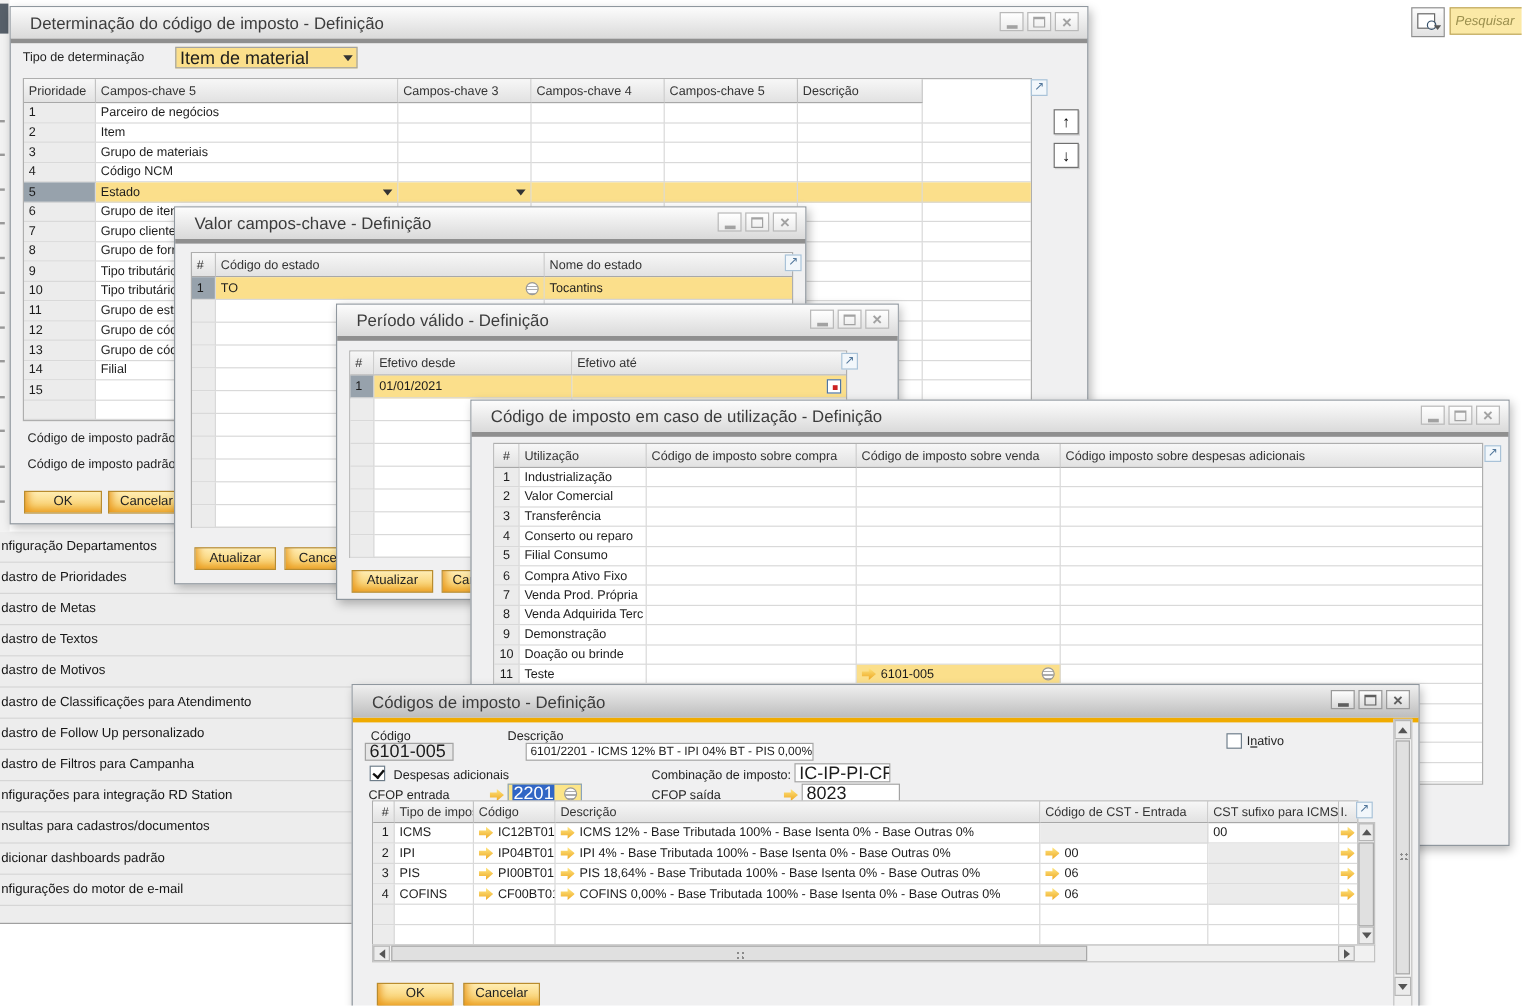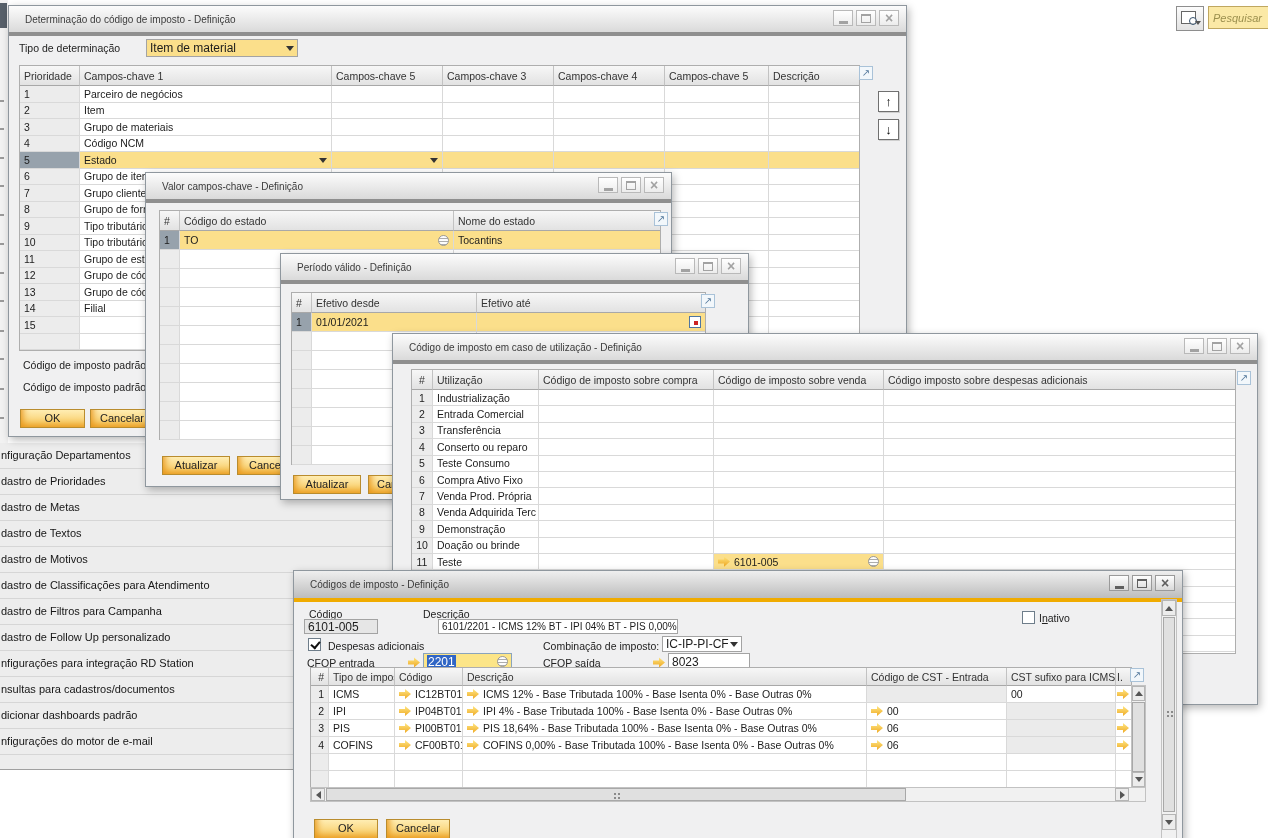--- a/index.html
+++ b/index.html
@@ -4,21 +4,21 @@
 <style>
   html,body{margin:0;padding:0}
   body{width:1268px;height:838px;position:relative;overflow:hidden;background:#fff;
        font-family:"Liberation Sans",sans-serif;font-size:11px;color:#1c1c1c;}
   .abs{position:absolute;box-sizing:border-box}
   
   .win{position:absolute;box-sizing:border-box;background:#f0f0f1;border:1px solid #8f979e;
        box-shadow:2px 3px 8px rgba(0,0,0,.28)}
   .tb{height:26px;position:relative;display:flex;align-items:center;padding-left:16px;
       background:linear-gradient(#fcfcfc,#dadada);overflow:hidden}
-  .tb .t{font-size:10px;color:#3c3c3c;white-space:nowrap}
+  .tb .t{font-size:14px;color:#3c3c3c;white-space:nowrap}
   .acc{height:4px;background:#8f8f8f}
   .win.active .tb{background:linear-gradient(#efefef,#bdbdbd)}
   .win.active .acc{background:#f0ab00}
   .ctr{position:absolute;right:7px;top:4px;display:flex;gap:3px}
   .cb{width:20px;height:16px;background:linear-gradient(#ffffff,#ececec);border:1px solid #b9b9b9;
       display:flex;align-items:center;justify-content:center;color:#a2a2a2;box-sizing:border-box}
   .active .cb{color:#5f5f5f;border-color:#9a9a9a;background:linear-gradient(#fefefe,#d9d9d9)}
   .ic-min::after{content:"";width:9px;height:3px;background:currentColor;margin-top:8px}
   .ic-max::after{content:"";width:8px;height:6px;border:1px solid currentColor;border-top-width:2px}
   .ic-x::after{content:"\00D7";font-size:14px;font-weight:700;line-height:1}
@@ -48,21 +48,21 @@
   #t4 .c:nth-child(3){width:175px}#t4 .c:nth-child(4){width:170px}#t4 .c:nth-child(5){width:351px;border-right:none}
   #t5 .r{height:17px} #t5 .r.h{height:18px}
   #t5 .c:nth-child(1){width:18px;justify-content:flex-end}#t5 .c:nth-child(2){width:66px}
   #t5 .c:nth-child(3){width:68px}#t5 .c:nth-child(4){width:404px}#t5 .c:nth-child(5){width:140px}
   #t5 .c:nth-child(6){width:109px}#t5 .c:nth-child(7){width:15px;padding:0 1px;border-right:none}
   
   .btn{position:absolute;box-sizing:border-box;height:19px;line-height:17px;text-align:center;
        font-size:11px;color:#222;background:linear-gradient(#ffedb3,#f6c75a);
        border:1px solid #b98c2e;box-shadow:inset 5px -5px 7px -3px #e8971c;cursor:default}
   .field{position:absolute;box-sizing:border-box;border:1px solid #a3a3a3;background:#fff;
-         font-size:12px;display:flex;align-items:center;padding:0 3px;overflow:hidden;white-space:nowrap}
+         font-size:15px;display:flex;align-items:center;padding:0 3px;overflow:hidden;white-space:nowrap}
   .lbl{position:absolute;white-space:nowrap;font-size:10.5px;color:#222}
   .ddy{background:#fbdf8b}
   .dd-ar{width:0;height:0;border:4px solid transparent;border-top:5px solid #333;margin:5px 0 0 auto}
   .arrow-ic{display:inline-block;flex:none;width:12px;height:11px;margin-right:4px;
        background:linear-gradient(#ffe784,#eda41c);
        clip-path:polygon(0 32%,50% 32%,50% 4%,100% 50%,50% 96%,50% 68%,0 68%)}
   .circ-ic{display:inline-block;flex:none;width:11px;height:11px;border-radius:50%;border:1px solid #9a9a9a;
        box-sizing:border-box;background:linear-gradient(#fdfdfd 0 2px,#adadad 2px 3px,#fdfdfd 3px 5px,
        #adadad 5px 6px,#fdfdfd 6px 8px,#adadad 8px 9px,#fdfdfd 9px)}
   .cal-ic{display:inline-block;flex:none;width:12px;height:12px;border:1px solid #4f76a2;background:#fff;
@@ -131,22 +131,22 @@
     <i style="top:417px"></i>
 </div>
 
 <div id="menu">
   <div class="mi">nfiguração Departamentos</div>
   <div class="mi">dastro de Prioridades</div>
   <div class="mi">dastro de Metas</div>
   <div class="mi">dastro de Textos</div>
   <div class="mi">dastro de Motivos</div>
   <div class="mi">dastro de Classificações para Atendimento</div>
+  <div class="mi">dastro de Follow Up personalizado</div>
   <div class="mi">dastro de Filtros para Campanha</div>
-  <div class="mi">dastro de Follow Up personalizado</div>
   <div class="mi">nfigurações para integração RD Station</div>
   <div class="mi">nsultas para cadastros/documentos</div>
   <div class="mi">dicionar dashboards padrão</div>
   <div class="mi">nfigurações do motor de e-mail</div>
 </div>
 <div class="abs" style="left:0;top:769px;width:294px;height:1px;background:#a0a0a0;z-index:2"></div>
 
 <div id="searchbtn">
   <span class="mag"></span>
   <span class="dd-ar"></span>
@@ -166,21 +166,20 @@
 
   <span class="lbl" style="left:10px;top:36px">Tipo de determinação</span>
   <div class="field ddy" style="left:137px;top:33px;width:152px;height:18px">
     <span>Item de material</span>
     <span class="dd-ar"></span>
   </div>
 
   <div class="tbl" id="t1" style="left:10px;top:59px;width:841px;height:286px">
     <div class="r h">
       <div class="c">Prioridade</div>
-      <div class="c">Campos-chave 1</div>
       <div class="c">Campos-chave 5</div>
       <div class="c">Campos-chave 3</div>
       <div class="c">Campos-chave 4</div>
       <div class="c">Campos-chave 5</div>
       <div class="c">Descrição</div>
     </div>
     <div class="r">
         <div class="c num">1</div>
         <div class="c">Parceiro de negócios</div>
         <div class="c"></div>
@@ -512,42 +511,42 @@
     </div>
     <div class="r">
         <div class="c num">1</div>
         <div class="c">Industrialização</div>
         <div class="c"></div>
         <div class="c"></div>
         <div class="c"></div>
       </div>
     <div class="r">
         <div class="c num">2</div>
-        <div class="c">Entrada Comercial</div>
+        <div class="c">Valor Comercial</div>
         <div class="c"></div>
         <div class="c"></div>
         <div class="c"></div>
       </div>
     <div class="r">
         <div class="c num">3</div>
         <div class="c">Transferência</div>
         <div class="c"></div>
         <div class="c"></div>
         <div class="c"></div>
       </div>
     <div class="r">
         <div class="c num">4</div>
         <div class="c">Conserto ou reparo</div>
         <div class="c"></div>
         <div class="c"></div>
         <div class="c"></div>
       </div>
     <div class="r">
         <div class="c num">5</div>
-        <div class="c">Teste Consumo</div>
+        <div class="c">Filial Consumo</div>
         <div class="c"></div>
         <div class="c"></div>
         <div class="c"></div>
       </div>
     <div class="r">
         <div class="c num">6</div>
         <div class="c">Compra Ativo Fixo</div>
         <div class="c"></div>
         <div class="c"></div>
         <div class="c"></div>
@@ -654,21 +653,21 @@
   <span class="lbl" style="left:34px;top:69px">Despesas adicionais</span>
 
   <span class="lbl" style="left:249px;top:69px">Combinação de imposto:</span>
   <div class="field" style="left:368px;top:65px;width:80px;height:16px">
     <span>IC-IP-PI-CF</span>
     <span class="dd-ar"></span>
   </div>
 
   <span class="lbl" style="left:13px;top:86px">CFOP entrada</span>
   <span class="arrow-ic abs" style="left:114px;top:86px"></span>
-  <div class="field" style="left:129px;top:82px;width:89px;height:17px;background:#fce588;border-color:#8aa4bd">
+  <div class="field" style="left:129px;top:82px;width:62px;height:17px;background:#fce588;border-color:#8aa4bd">
     <span class="selblue">2201</span>
     <span style="margin-left:auto" class="circ-ic"></span>
   </div>
   <span class="lbl" style="left:249px;top:86px">CFOP saída</span>
   <span class="arrow-ic abs" style="left:359px;top:86px"></span>
   <div class="field" style="left:374px;top:82px;width:82px;height:17px">
     <span>8023</span>
   </div>
 
   <span class="chk" style="left:728px;top:40px"></span>

